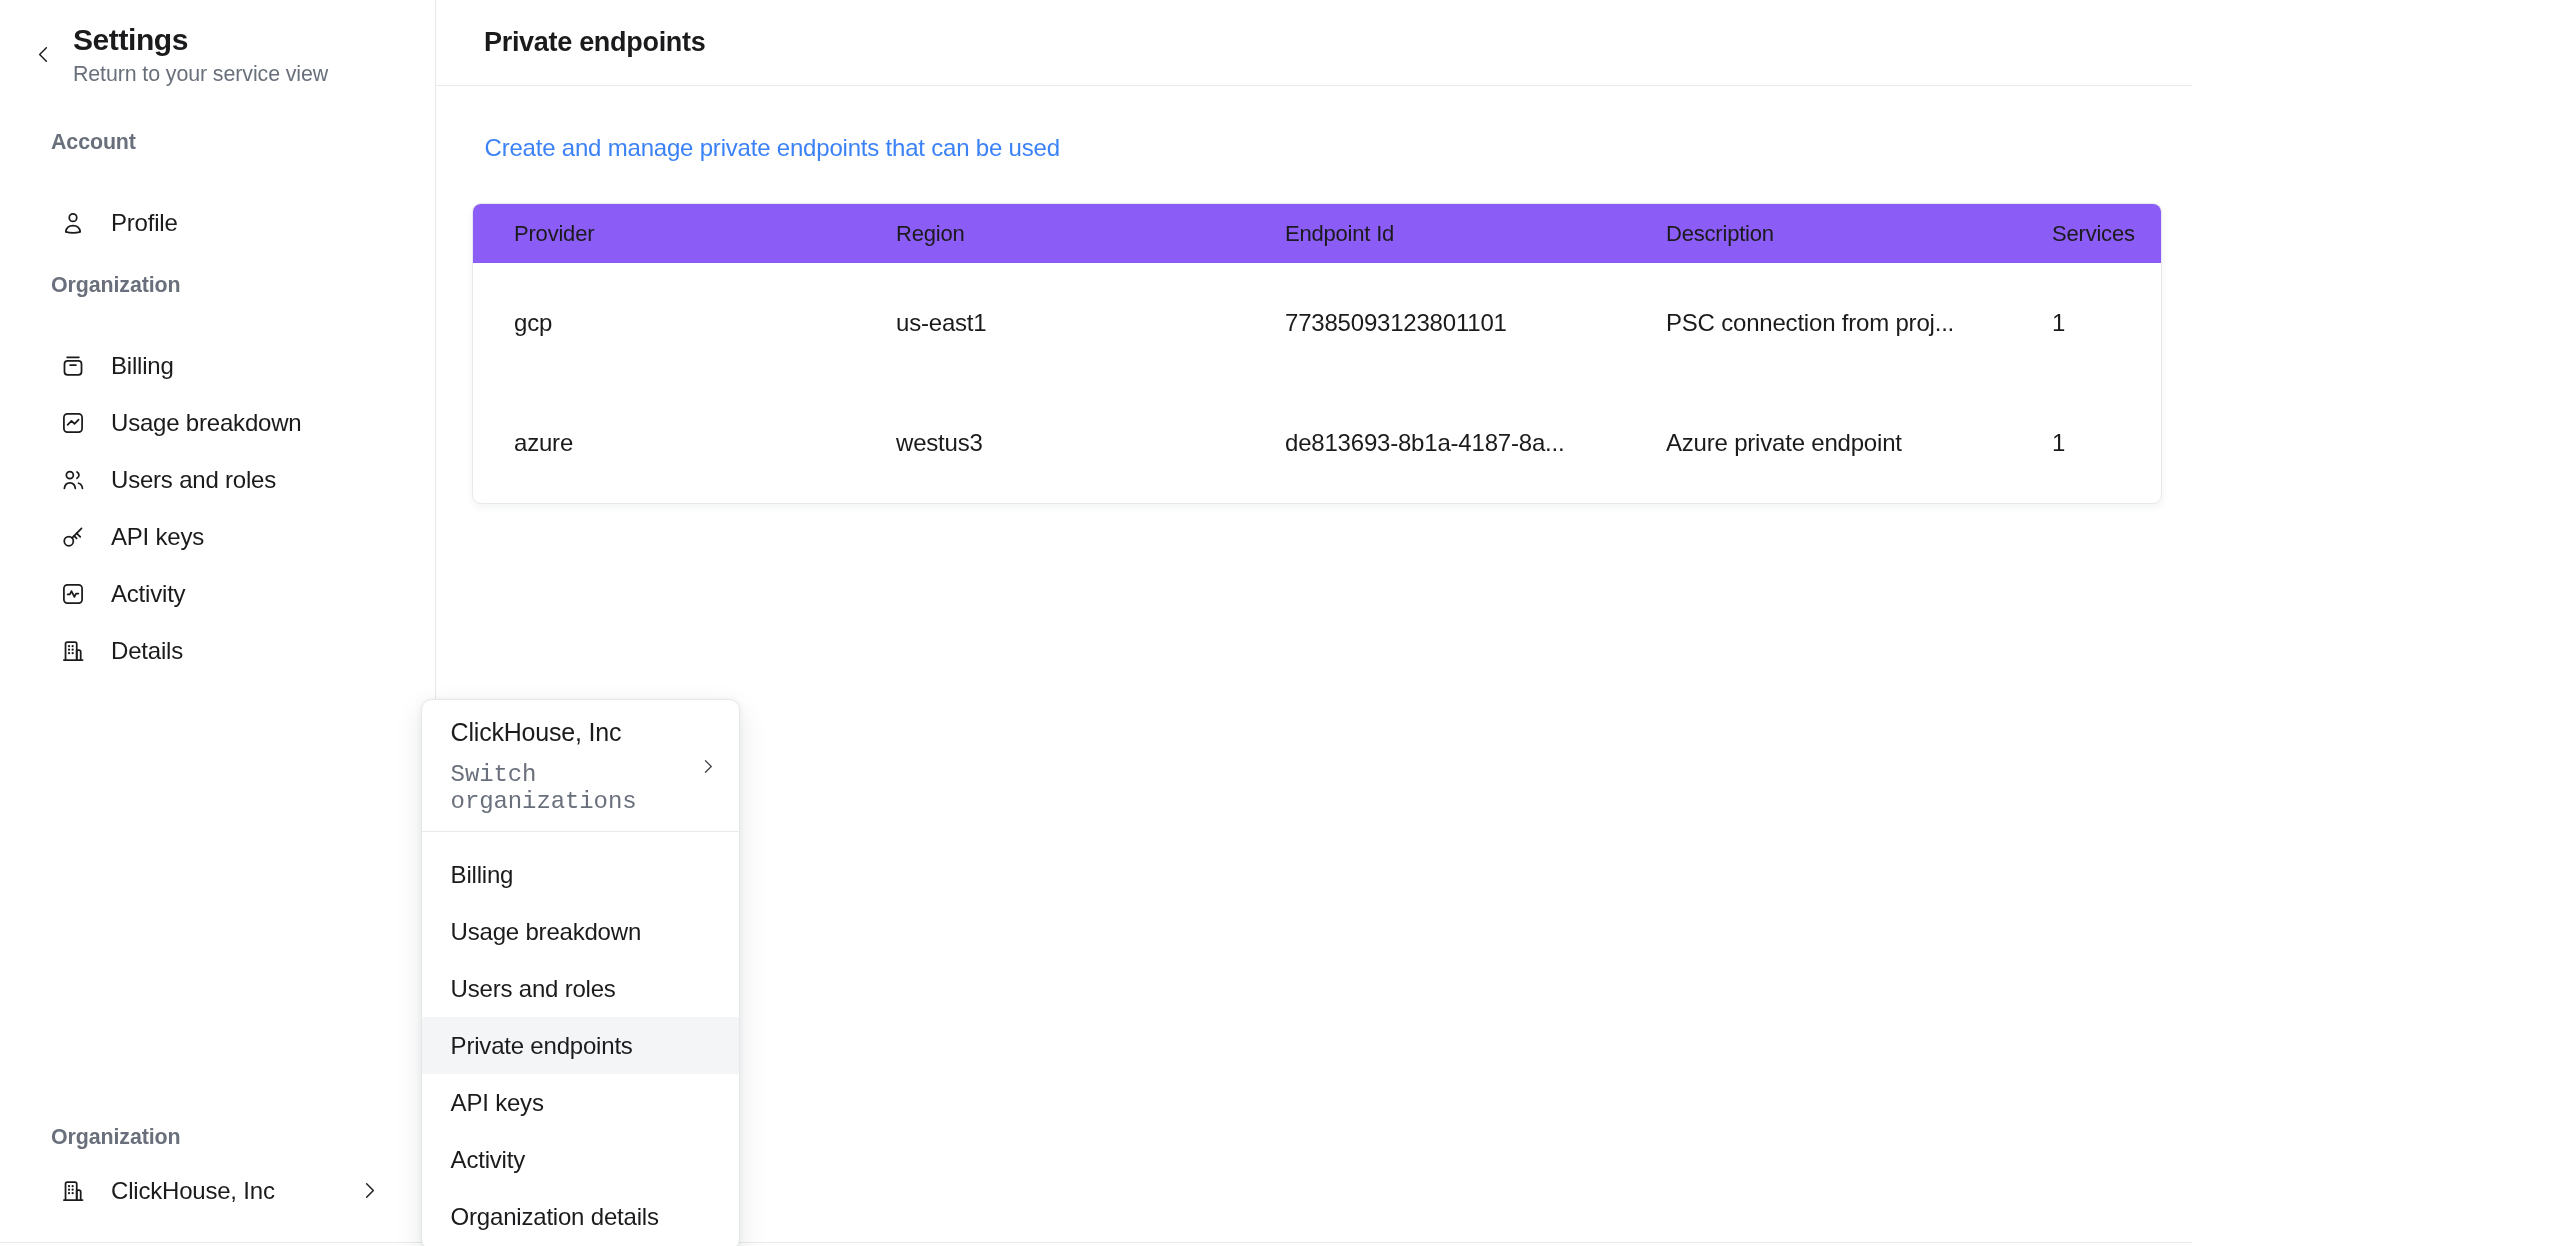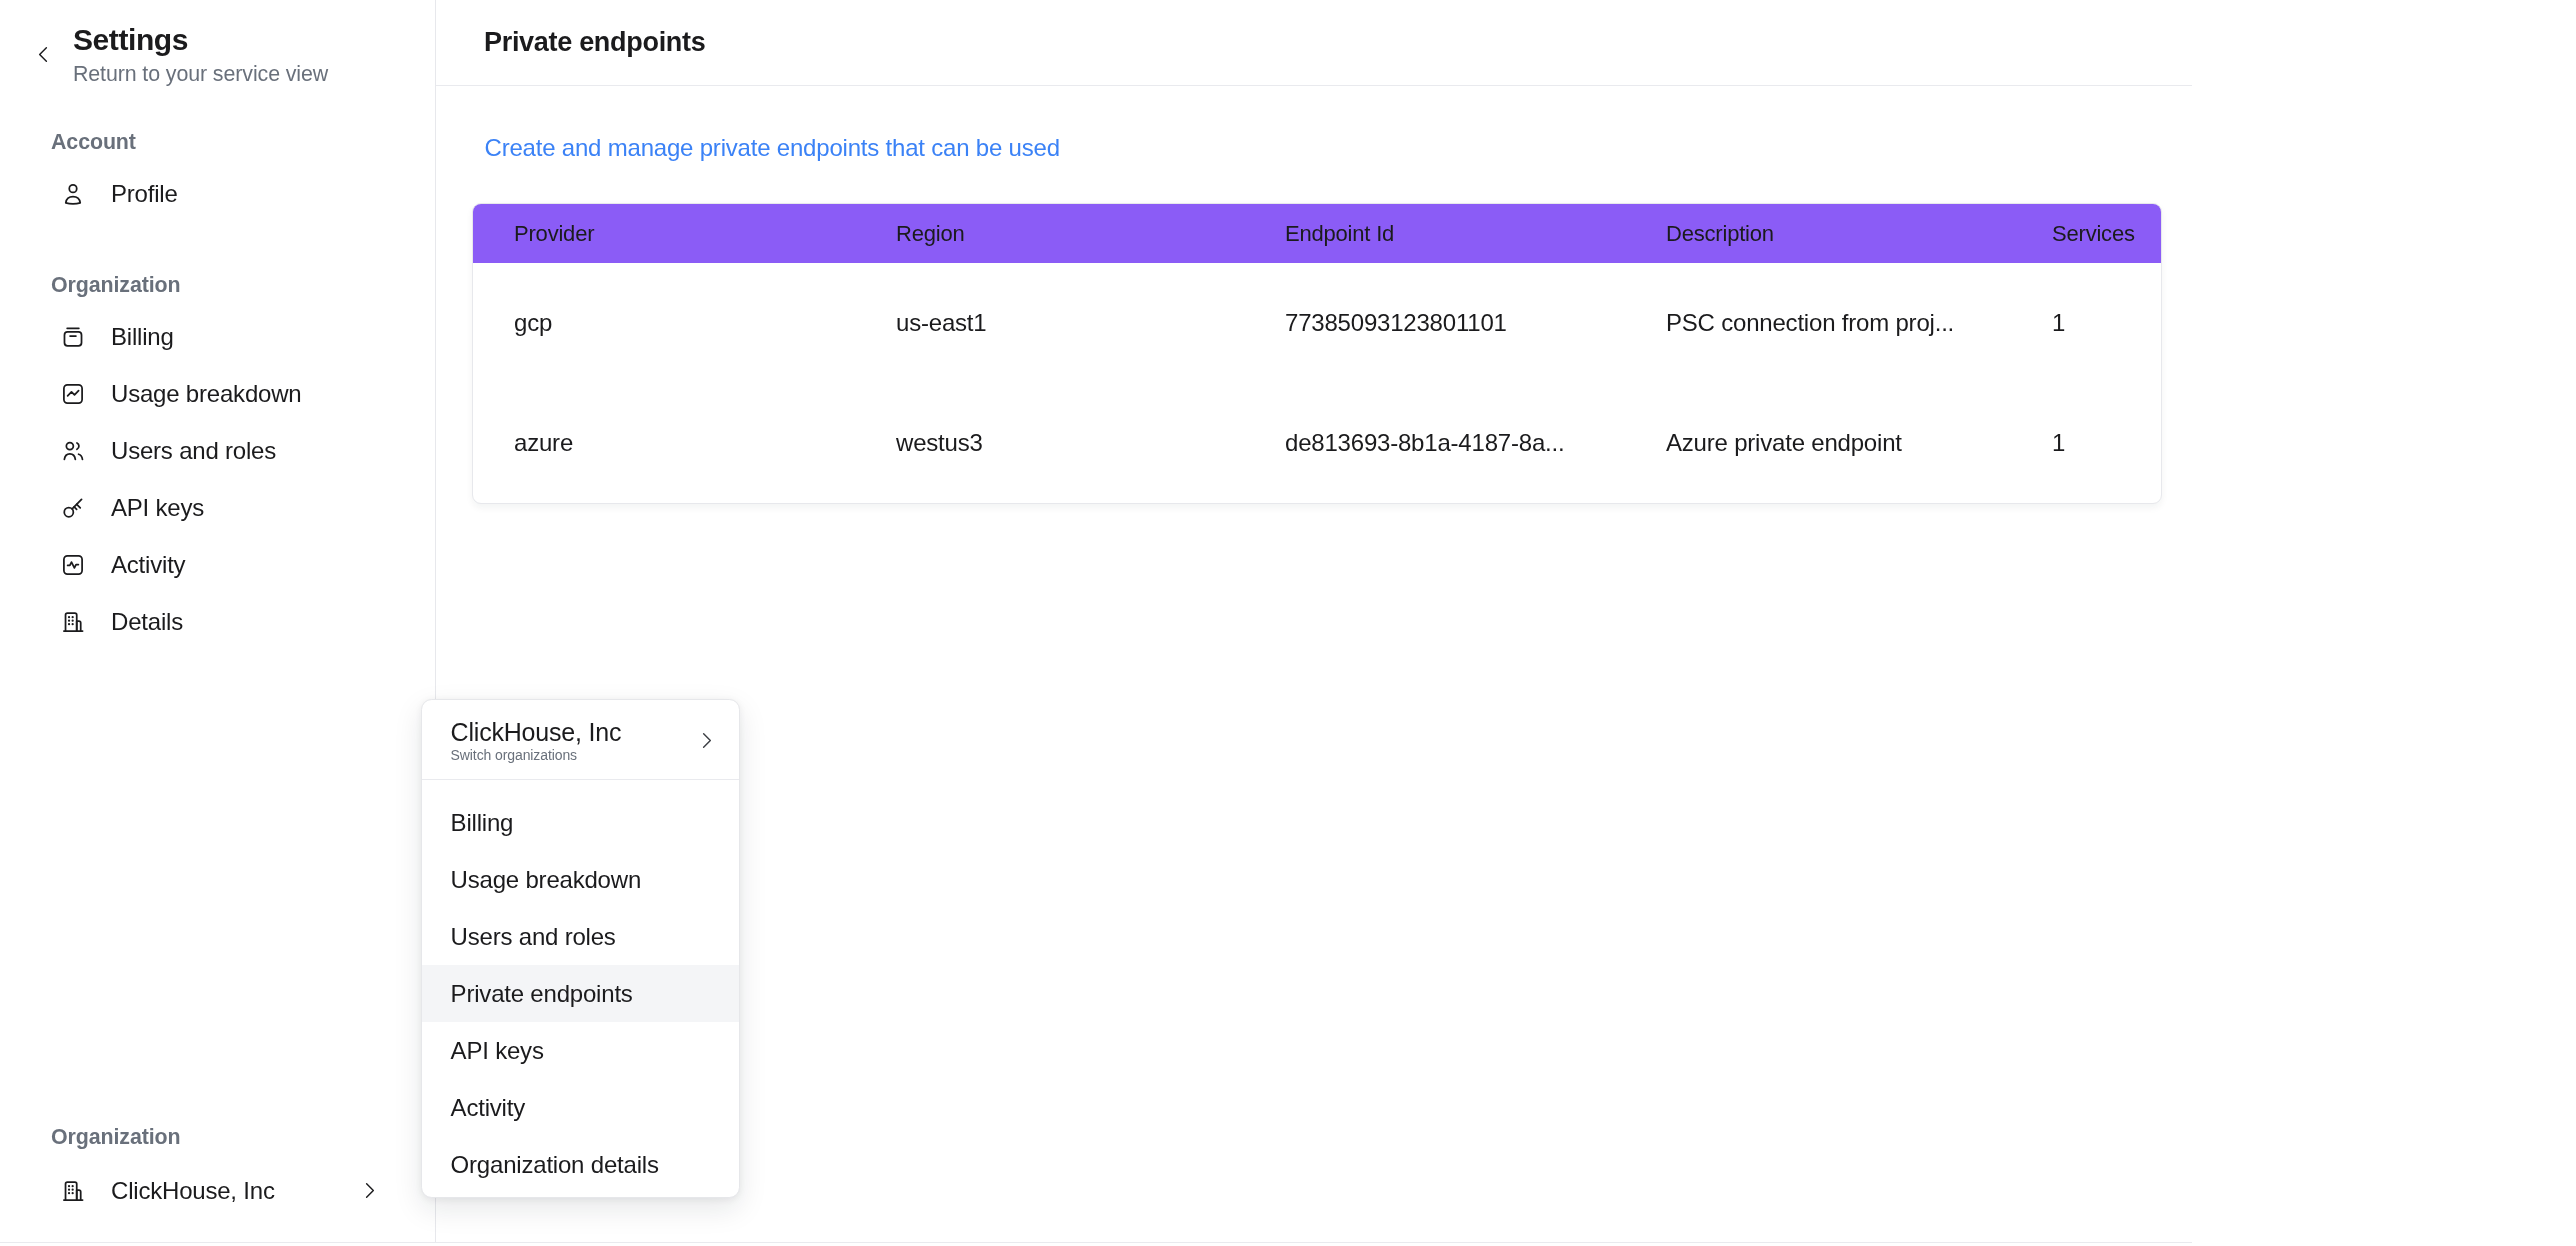--- a/index.html
+++ b/index.html
@@ -48,21 +48,21 @@
   .section-label {
     font-size: 21.4px; font-weight: 600; color: #69707b;
     padding-left: 51px; letter-spacing: -0.1px;
     line-height: 25px;
   }
   .section-label.first { margin-top: 43px; }
   .section-label.second { margin-top: 36px; }
   .nav { margin-top: 25px; list-style: none; }
   .nav-item {
     height: 57px;
-    display: flex; align-items: flex-start; gap: 24px;
+    display: flex; align-items: flex-end; gap: 24px;
     padding-left: 59px;
     font-size: 24px; color: #1b1b1d;
     cursor: pointer;
     letter-spacing: -0.2px;
   }
   .nav-item svg { flex: 0 0 auto; }
   .sidebar-footer { margin-top: auto; padding-bottom: 23px; }
   .org-selector {
     height: 57px; margin-top: 12.5px;
     display: flex; align-items: center; gap: 24px;
@@ -143,21 +143,21 @@
     z-index: 10;
     overflow: hidden;
   }
   .dropdown-head {
     display: flex; align-items: center;
     padding: 18px 21.4px 16px 28.6px;
     border-bottom: 0.9px solid #e9eaee;
     cursor: pointer;
   }
   .dropdown-head .dh-title { font-size: 25px; color: #1b1b1d; letter-spacing: -0.2px; }
-  .dropdown-head .dh-sub { font-size: 14px; color: #69707b; margin-top: 0; letter-spacing: -0.1px; }
+  .dropdown-head .dh-sub { font-size: 24px; color: #69707b; margin-top: 14px; letter-spacing: -0.1px; font-family: Liberation Mono, monospace; }
   .dropdown-head .chev-right { margin-left: auto; color: #3c3f44; }
   .dropdown-list { list-style: none; padding: 14.3px 0 3.6px; }
   .dropdown-item {
     height: 57px;
     display: flex; align-items: center;
     padding-left: 28.6px;
     font-size: 24px; color: #1b1b1d;
     cursor: pointer;
     letter-spacing: -0.2px;
   }

